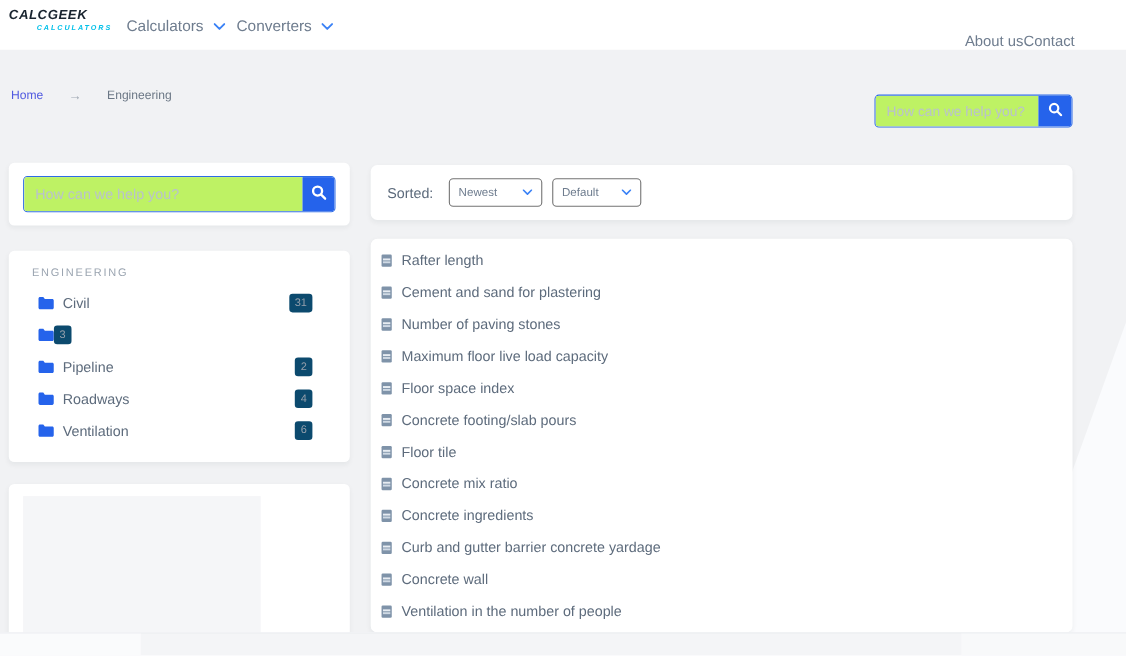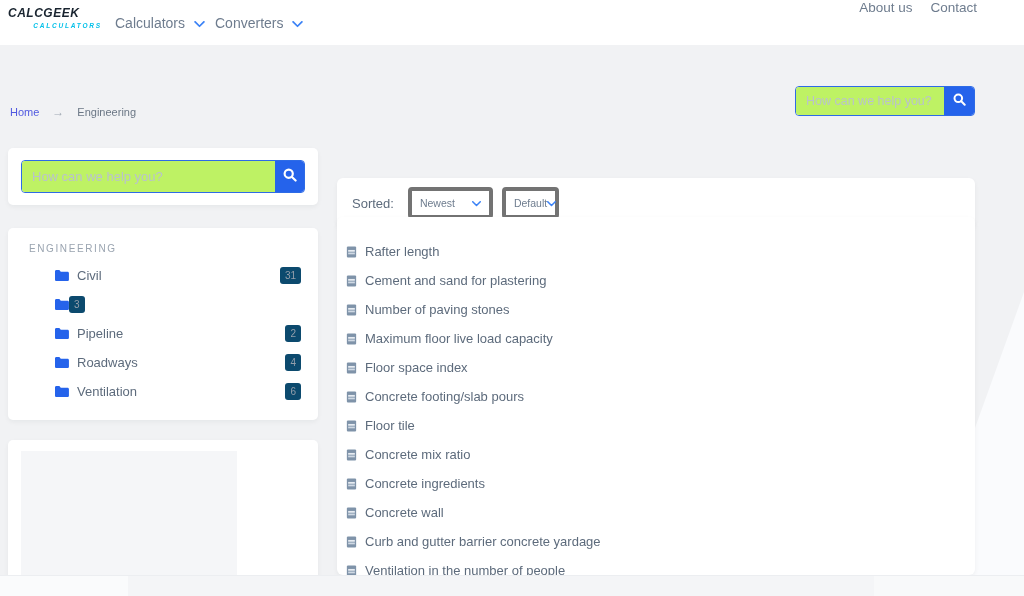--- a/index.html
+++ b/index.html
@@ -10,32 +10,32 @@
   .header { position:absolute; top:0; left:0; width:1024px; height:45px; background:#fff; z-index:3; }
   .logo { position:absolute; left:8px; top:7px; cursor:pointer; width:94px; }
   .logo-title { font-size:12px; font-weight:bold; font-style:italic; color:#19242f;
                 letter-spacing:.5px; line-height:1; white-space:nowrap; }
   .logo-sub { font-size:6.5px; font-weight:bold; font-style:italic; color:#03c0e9;
               letter-spacing:1.8px; text-align:right; margin-top:3px; }
   .nav-item { position:absolute; top:0; height:45px; display:flex; align-items:center; gap:9px;
               font-size:14px; color:#6e7c8e; cursor:pointer; }
   .nav-calculators { left:115px; }
   .nav-converters { left:215px; }
-  .header-links { position:absolute; right:47px; top:0; height:45px; display:flex; gap:18px;
-                  align-items:flex-start; font-size:13.5px; color:#6e7c8e; }
+  .header-links { position:absolute; right:47px; top:0; height:45px; display:flex; 
+                  align-items:flex-end; font-size:13.5px; color:#6e7c8e; }
   .header-link { cursor:pointer; }
 
   
   .band { position:absolute; top:45px; left:0; width:1024px; height:530px;
           background:#f1f2f4; overflow:hidden; }
   .swoosh { position:absolute; left:922px; top:247px; width:102px; height:283px;
             background:#fafbfd; clip-path:polygon(100% 0, 100% 100%, 0 100%); }
 
-  .breadcrumb { position:absolute; left:10px; top:60px; font-size:11px; display:flex;
-                gap:13px; align-items:center;justify-content:space-between; }
+  .breadcrumb { position:absolute; left:10px; top:35px; font-size:11px; display:flex;
+                gap:23px; align-items:center;justify-content:space-between; }
   .bc-home { color:#5059e0; cursor:pointer; }
   .bc-sep  { color:#a2aab4; font-size:12px; }
   .bc-cur  { color:#6b7785; }
 
   
   .searchbox { display:flex; border:1px solid #2e6be6; border-radius:4px; overflow:hidden;
                background:#fff; }
   .searchbox input { border:none; outline:none; flex:1; min-width:0; font-size:13px;
                      color:#5d6b7c; padding:0 10px; background:#bef264; font-family:inherit; }
   .searchbox input::placeholder { color:#b9c2cc; }
@@ -49,39 +49,39 @@
   .card { position:absolute; background:#fff; border-radius:5px;
           box-shadow:0 2px 5px rgba(25,36,47,.05); }
 
   .card-search { left:8px; top:103px; width:310px; height:57px; padding:12px 13px; }
   .card-search .searchbox { height:33px; border-width:1.5px; }
   .card-search .search-btn { width:29px; }
 
   .card-cats { left:8px; top:183px; width:310px; height:192px; }
   .cats-title { padding:15px 0 0 21px; font-size:10px; letter-spacing:1.6px; color:#9aa4b0; }
   .cat-list { margin-top:7px; }
-  .cat-row { height:29px; display:flex; align-items:center; padding:0 17px 0 26px; cursor:pointer;margin-left:20px; }
+  .cat-row { height:29px; display:flex; align-items:center; padding:0 34px 0 26px; cursor:pointer; }
   .cat-icon { width:15px; height:13px; display:flex; flex:0 0 auto; }
   .cat-label { margin-left:8px; font-size:13px; color:#5d6b7c; flex:1; }
   .cat-count { background:#0c4a6e; color:#959fab; font-size:10px; border-radius:3px;
                padding:3px 5px; min-width:14px; text-align:center; }
 
   .card-promo { left:8px; top:395px; width:310px; height:200px; padding:11px 13px; }
   .promo-placeholder { width:216px; height:170px; background:#f5f6f8; }
 
   .card-sort { left:337px; top:105px; width:638px; height:50px; display:flex;
-               align-items:center; padding-left:15px; border-radius:6px;margin-top:28px; }
+               align-items:center; padding-left:15px; border-radius:6px; }
   .sort-label { font-size:13px; color:#5d6b7c; margin-right:14px; }
   .select { display:flex; align-items:center; justify-content:space-between;
-            border:4px solid #737373; border-radius:4px; height:22px; padding:12px 8px;
+            border:1px solid #737373; border-radius:4px; height:22px; padding:12px 8px;
             font-size:10.5px; color:#6e7c8e; background:#fff; cursor:pointer; margin-right:9px; }
   .select-newest { width:85px; }
-  .select-default { width:57px; }
-
-  .card-list { left:337px; top:172px; width:638px; height:358px; padding-top:20px;
+  .select-default { width:81px; }
+
+  .card-list { left:337px; top:172px; width:638px; height:358px; padding-top:5px;
                border-radius:6px; overflow:hidden; }
   .calc-row { height:29px; display:flex; align-items:center; padding-left:8px; cursor:pointer; }
   .calc-icon { width:13px; height:14px; display:flex; flex:0 0 auto; }
   .calc-label { margin-left:7px; font-size:13px; color:#5d6b7c; white-space:nowrap; }
 
   
   .bottom-strip { position:absolute; top:575px; left:0; width:1024px; height:21px;
                   background:#f4f5f7; border-top:1px solid #eceef1; z-index:2; }
   .bottom-strip .strip-left  { position:absolute; left:0; top:0; width:128px; height:100%; background:#fafbfc; }
   .bottom-strip .strip-right { position:absolute; right:0; top:0; width:150px; height:100%; background:#f8f9fa; }
@@ -319,31 +319,31 @@
       <span class="calc-label">Concrete ingredients</span>
     </div>
     <div class="calc-row">
       <span class="calc-icon">
           <svg width="13" height="14" viewBox="0 0 14 14">
             <rect x="2" y="1" width="10" height="12" rx="1.2" fill="#7f93a9"></rect>
             <rect x="3.4" y="4.8" width="7.2" height="1.9" fill="#e7ecf2"></rect>
             <rect x="3.4" y="7.6" width="7.2" height="1.9" fill="#cfd9e4"></rect>
           </svg>
         </span>
+      <span class="calc-label">Curb and gutter barrier concrete yardage</span>
+    </div>
+    <div class="calc-row">
+      <span class="calc-icon">
+          <svg width="13" height="14" viewBox="0 0 14 14">
+            <rect x="2" y="1" width="10" height="12" rx="1.2" fill="#7f93a9"></rect>
+            <rect x="3.4" y="4.8" width="7.2" height="1.9" fill="#e7ecf2"></rect>
+            <rect x="3.4" y="7.6" width="7.2" height="1.9" fill="#cfd9e4"></rect>
+          </svg>
+        </span>
       <span class="calc-label">Concrete wall</span>
-    </div>
-    <div class="calc-row">
-      <span class="calc-icon">
-          <svg width="13" height="14" viewBox="0 0 14 14">
-            <rect x="2" y="1" width="10" height="12" rx="1.2" fill="#7f93a9"></rect>
-            <rect x="3.4" y="4.8" width="7.2" height="1.9" fill="#e7ecf2"></rect>
-            <rect x="3.4" y="7.6" width="7.2" height="1.9" fill="#cfd9e4"></rect>
-          </svg>
-        </span>
-      <span class="calc-label">Curb and gutter barrier concrete yardage</span>
     </div>
     <div class="calc-row">
       <span class="calc-icon">
           <svg width="13" height="14" viewBox="0 0 14 14">
             <rect x="2" y="1" width="10" height="12" rx="1.2" fill="#7f93a9"></rect>
             <rect x="3.4" y="4.8" width="7.2" height="1.9" fill="#e7ecf2"></rect>
             <rect x="3.4" y="7.6" width="7.2" height="1.9" fill="#cfd9e4"></rect>
           </svg>
         </span>
       <span class="calc-label">Ventilation in the number of people</span>

